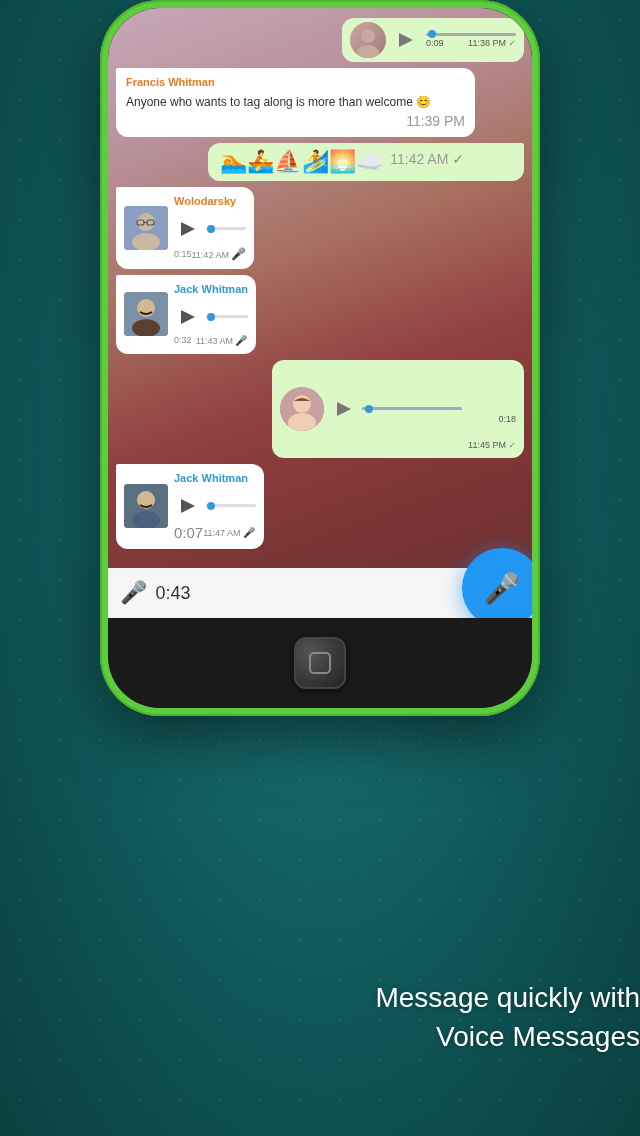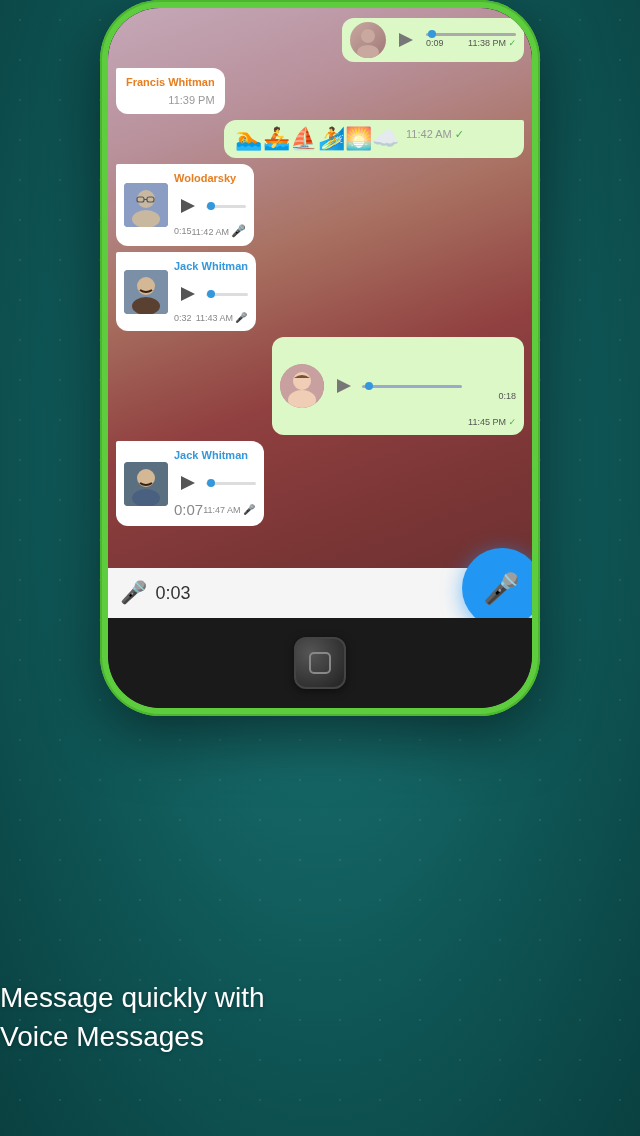--- a/index.html
+++ b/index.html
@@ -116,21 +116,21 @@
     .wolodarsky-color { color: #e67e22; }
     .jack-color { color: #3498db; }
 
     .bubble-text {
       font-size: 12px;
       color: #333;
       line-height: 1.4;
     }
 
     .bubble-time {
-      font-size: 11px;
+      font-size: 14px;
       color: #999;
       float: right;
       margin-left: 6px;
       margin-top: 2px;
     }
 
     .tick-green { color: #4caf50; }
 
     .play-btn {
       width: 28px;
@@ -264,21 +264,21 @@
       border: 2px solid #888;
       border-radius: 5px;
     }
 
     
     .bottom-text {
       position: absolute;
       bottom: 80px;
       left: 0;
       right: 0;
-      text-align: left;
+      text-align: right;
       color: #fff;
       margin-top: 40px;
     }
 
     .bottom-text h2 {
       font-size: 28px;
       font-weight: 300;
       line-height: 1.4;
       text-shadow: 0 1px 4px rgba(0,0,0,0.3);
     }
@@ -343,20 +343,21 @@
               </div>
               <div style="display:flex;justify-content:space-between;">
                 <span style="font-size:9px;color:#555;">0:09</span>
                 <span style="font-size:9px;color:#555;">11:38 PM <span style="color:#4caf50;">✓</span></span>
               </div>
             </div>
           </div>
 
           <div class="bubble bubble-incoming">
             <div class="sender-name francis-color">Francis Whitman</div>
+            <span class="bubble-text">Anyone who wants to tag along is more than welcome 😊</span>
             <span class="bubble-time">11:39 PM</span>
           </div>
 
           <div class="bubble bubble-outgoing emoji-bubble">
             <span>🏊🚣⛵🏄🌅☁️</span>
             <span class="bubble-time">11:42 AM <span class="tick-green">✓</span></span>
           </div>
 
           <div class="bubble bubble-incoming" style="padding:8px;display:flex;align-items:center;gap:6px;">
             <div style="width:44px;height:44px;border-radius:4px;background:linear-gradient(135deg,#8B9DC3,#6a7fa8);flex-shrink:0;overflow:hidden;">
@@ -468,21 +469,21 @@
                 <span style="font-size:15px;color:#888;">0:07</span>
                 <span style="font-size:9px;color:#888;">11:47 AM <span class="mic-icon" style="font-size:10px;">🎤</span></span>
               </div>
             </div>
           </div>
 
         </div>
 
         <div class="voice-recording-bar">
           <span class="record-mic-red">🎤</span>
-          <span class="record-timer">0:03</span>
+          <span class="record-timer">0:43</span>
 
           <div class="big-mic-btn">
             <span class="big-mic-icon">🎤</span>
           </div>
         </div>
 
       </div>
 
       <div class="phone-bottom">
         <div class="home-btn">

